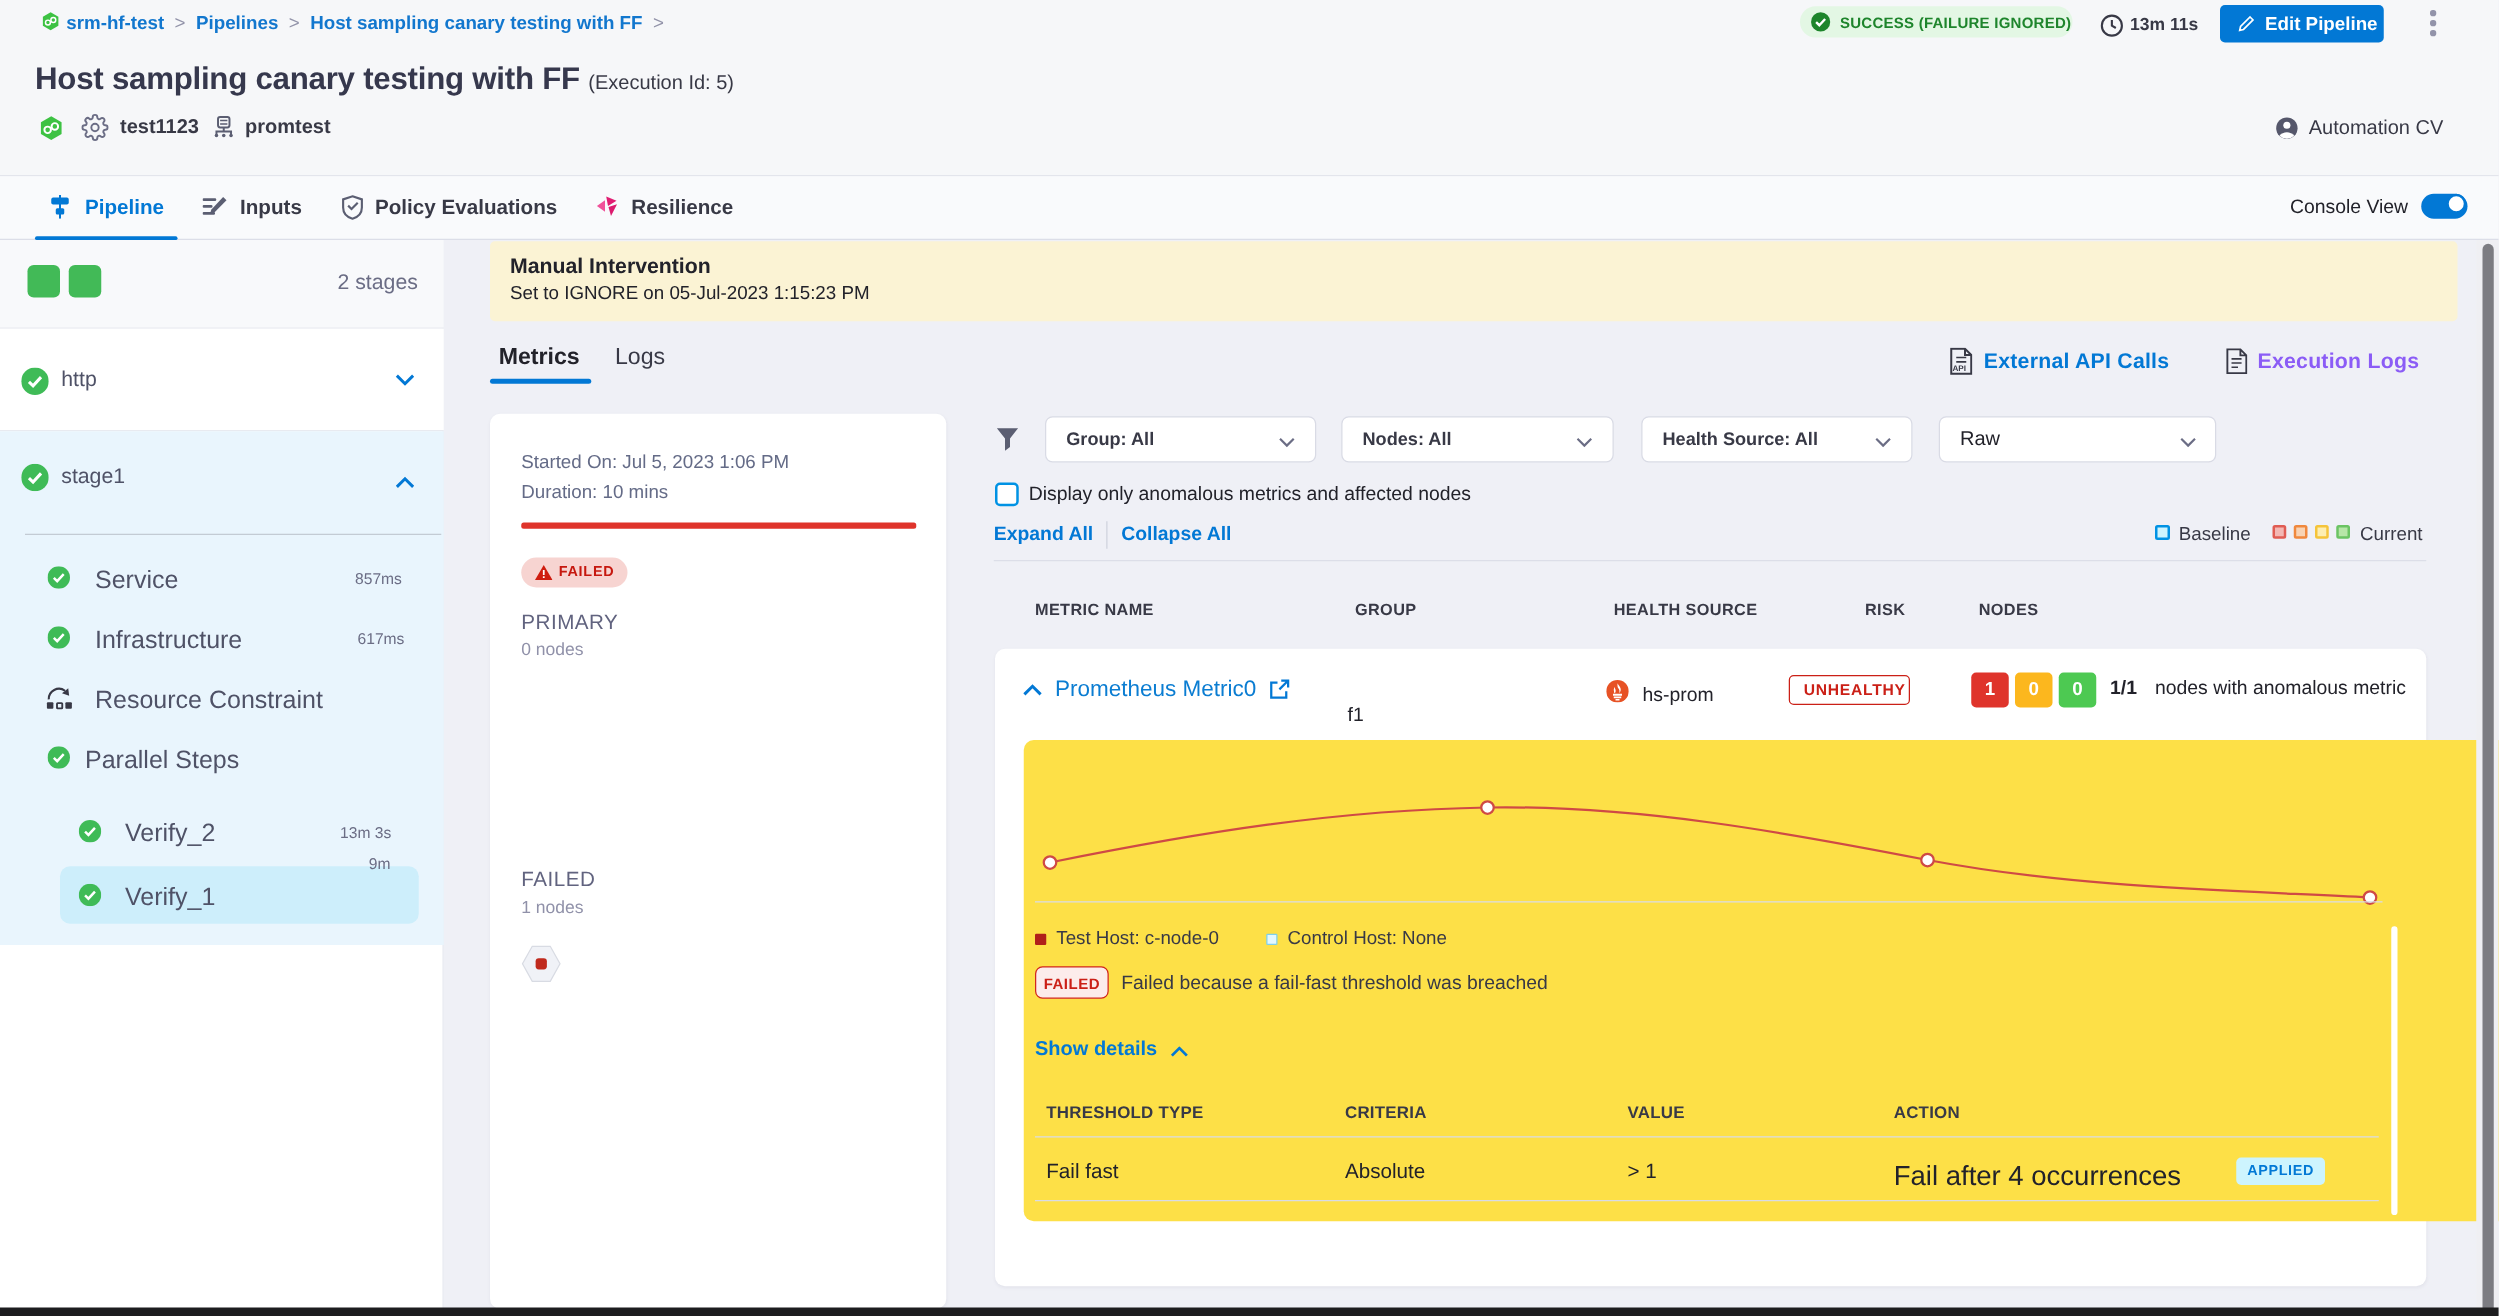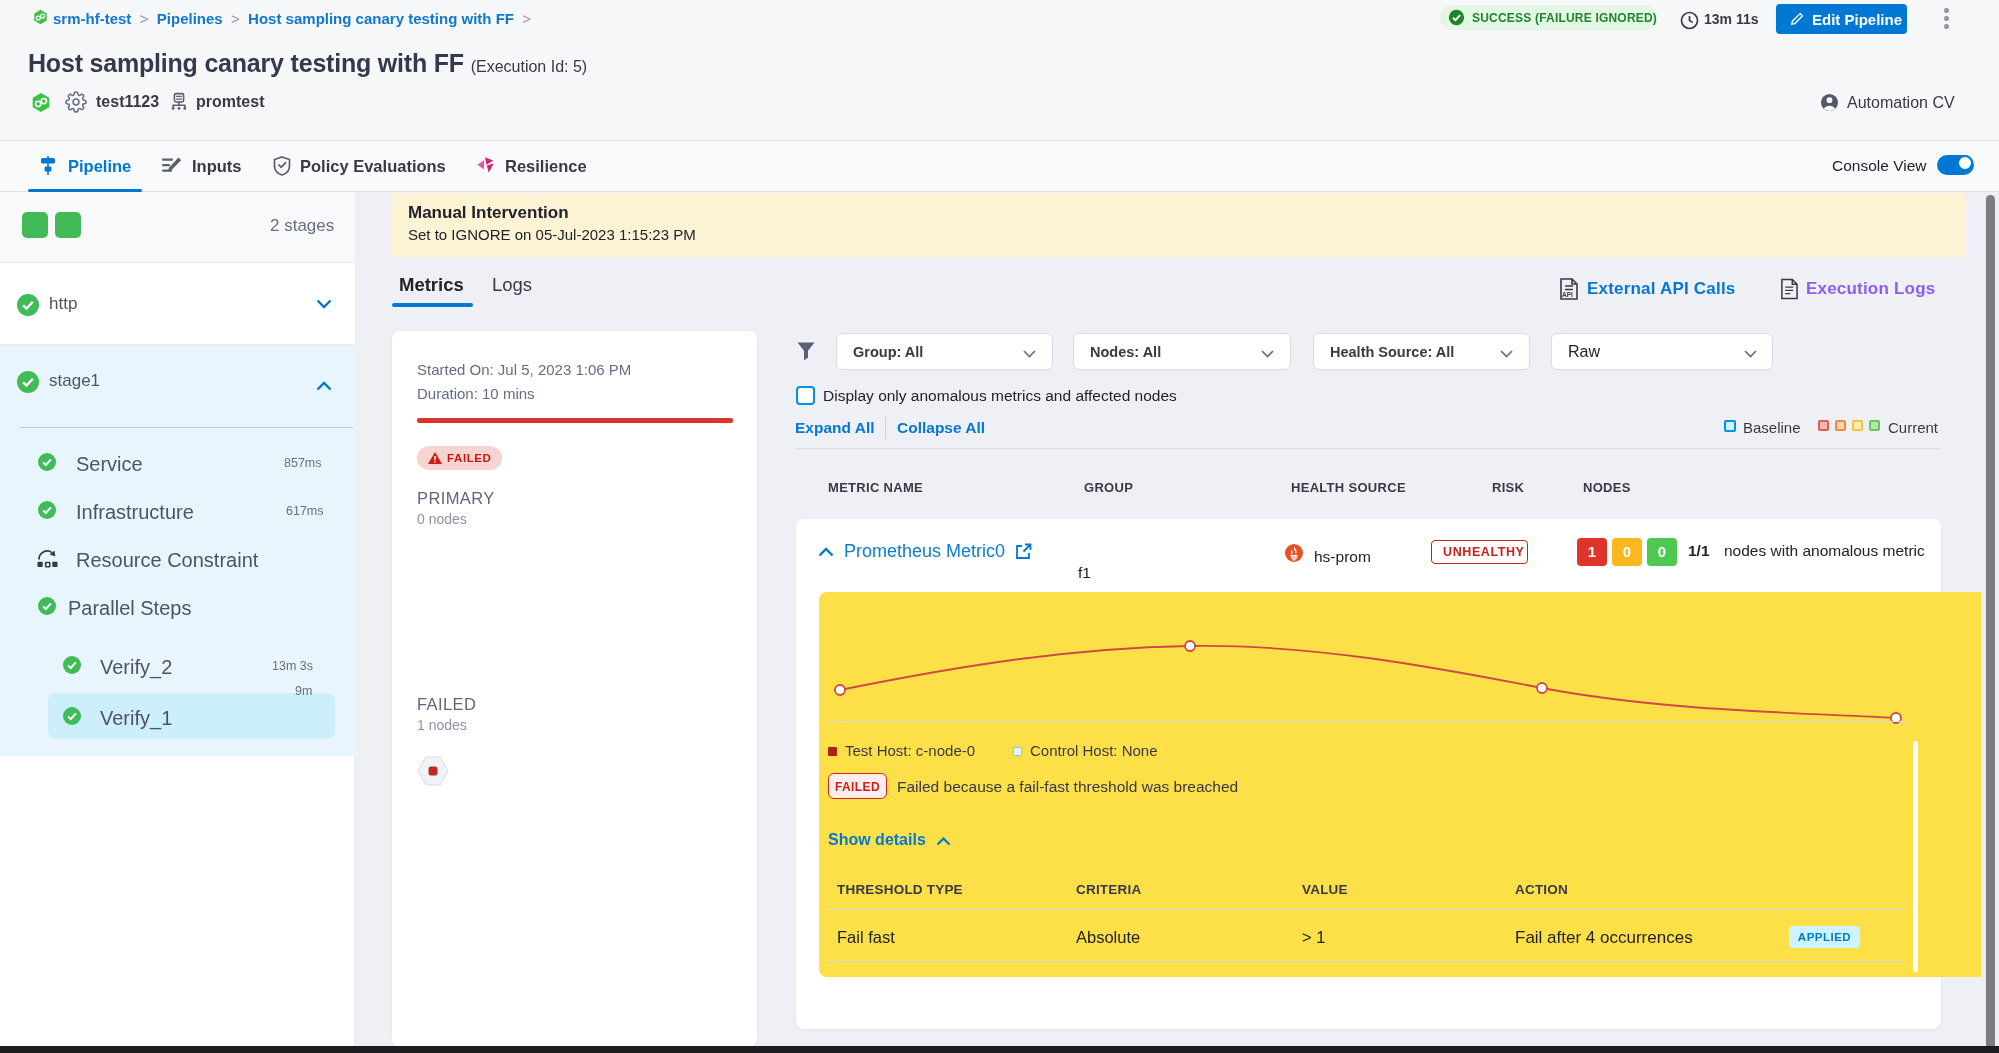--- a/index.html
+++ b/index.html
@@ -310,21 +310,21 @@
         <path d="M1.5 7.5 L7.5 1.5 L13.5 7.5"></path>
       </svg>
     <div class="abs" style="left:18px;top:290px;font-size:13.5px;font-weight:bold;color:#383946;letter-spacing:0.2px;">THRESHOLD TYPE</div>
     <div class="abs" style="left:257px;top:290px;font-size:13.5px;font-weight:bold;color:#383946;letter-spacing:0.2px;">CRITERIA</div>
     <div class="abs" style="left:483px;top:290px;font-size:13.5px;font-weight:bold;color:#383946;letter-spacing:0.2px;">VALUE</div>
     <div class="abs" style="left:696px;top:290px;font-size:13.5px;font-weight:bold;color:#383946;letter-spacing:0.2px;">ACTION</div>
     <div class="abs" style="left:9px;top:317px;width:1075px;height:1px;background:#d9dbe5;"></div>
     <div class="abs" style="left:18px;top:336px;font-size:16.5px;color:#22222a;text-align:right;">Fail fast</div>
     <div class="abs" style="left:257px;top:336px;font-size:16.5px;color:#22222a;">Absolute</div>
     <div class="abs" style="left:483px;top:336px;font-size:16.5px;color:#22222a;">&gt; 1</div>
-    <div class="abs" style="left:696px;top:336px;font-size:17px;color:#22222a;">Fail after 4 occurrences</div>
+    <div class="abs" style="left:696px;top:336px;font-size:22px;color:#22222a;">Fail after 4 occurrences</div>
     <div class="abs" style="left:970px;top:334px;width:71px;height:22px;background:#cdf4fe;border-radius:4px;text-align:center;line-height:22px;font-size:11.5px;font-weight:bold;color:#0278d5;letter-spacing:0.5px;">APPLIED</div>
     <div class="abs" style="left:9px;top:368px;width:1075px;height:1px;background:#d9dbe5;"></div>
     <div class="abs" style="left:1094px;top:149px;width:5px;height:231px;background:#fff;border-radius:3px;"></div>
   </div>
 </div>
 
 <div class="abs" style="left:1981px;top:192px;width:18px;height:855px;background:#efeff3;"></div>
 <div class="abs" style="left:1986px;top:195px;width:9px;height:852px;background:#7c7c82;border-radius:5px 5px 0 0;"></div>
 <div class="abs" style="left:0;top:1046px;width:1999px;height:7px;background:#1d1d1f;"></div>
 

